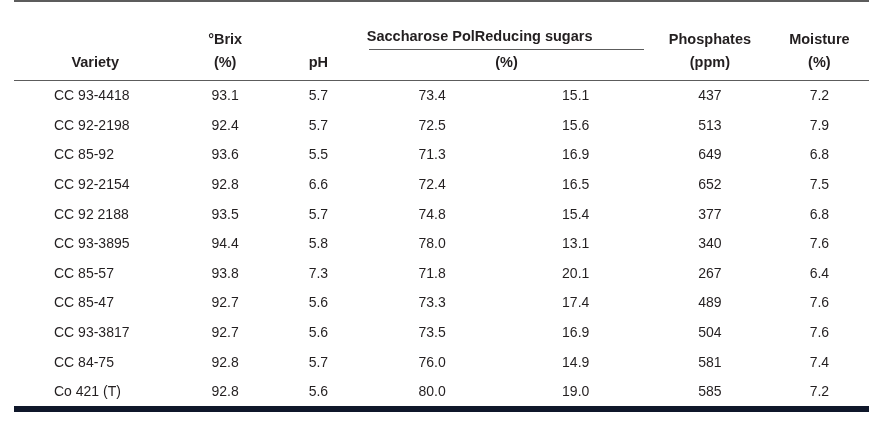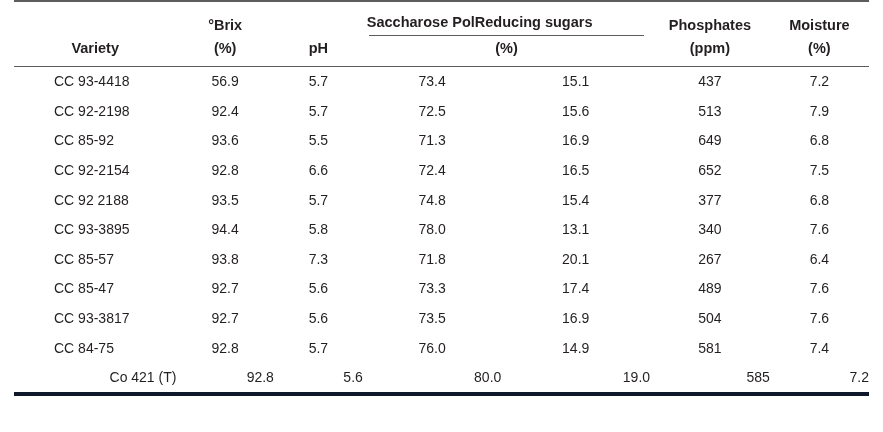--- a/index.html
+++ b/index.html
@@ -37,21 +37,21 @@
   thead th {
     font-size: 14.5px;
     font-weight: bold;
     color: #231f20;
     padding: 0;
     text-align: center;
     vertical-align: bottom;
     line-height: 1.55;
   }
   thead th.h-main {
-    padding-top: 9px;
+    padding-top: 23px;
   }
   thead th.spanner {
     font-weight: bold;
   }
   .span-inner {
     display: flex;
     justify-content: flex-start;
     padding: 0 4px;
   }
   .span-rule {
@@ -77,22 +77,21 @@
     color: #231f20;
     text-align: center;
     padding: 6.4px 0 6.4px 0;
     line-height: 1.2;
   }
   tbody td.variety {
     text-align: left;
     padding-left: 40px;
   }
   tbody tr:last-child td {
-    border-bottom: 4px solid #0f172a;
-    text-align: right;
+    border-bottom: 6px solid #0f172a;
   }
   
   col.c-variety   { width: 19.0%; }
   col.c-brix      { width: 11.4%; }
   col.c-ph        { width: 10.4%; }
   col.c-sac       { width: 16.2%; }
   col.c-red       { width: 17.4%; }
   col.c-phos      { width: 14.0%; }
   col.c-moist     { width: 11.6%; }
 </style>
@@ -134,21 +133,21 @@
         <th>(ppm)</th>
         <th>(%)</th>
       </tr>
       <tr class="head-rule-bottom">
         <td colspan="7"></td>
       </tr>
     </thead>
     <tbody>
         <tr>
           <td class="variety">CC 93-4418</td>
-          <td>56.9</td>
+          <td>93.1</td>
           <td>5.7</td>
           <td>73.4</td>
           <td>15.1</td>
           <td>437</td>
           <td>7.2</td>
         </tr>
         <tr>
           <td class="variety">CC 92-2198</td>
           <td>92.4</td>
           <td>5.7</td>

